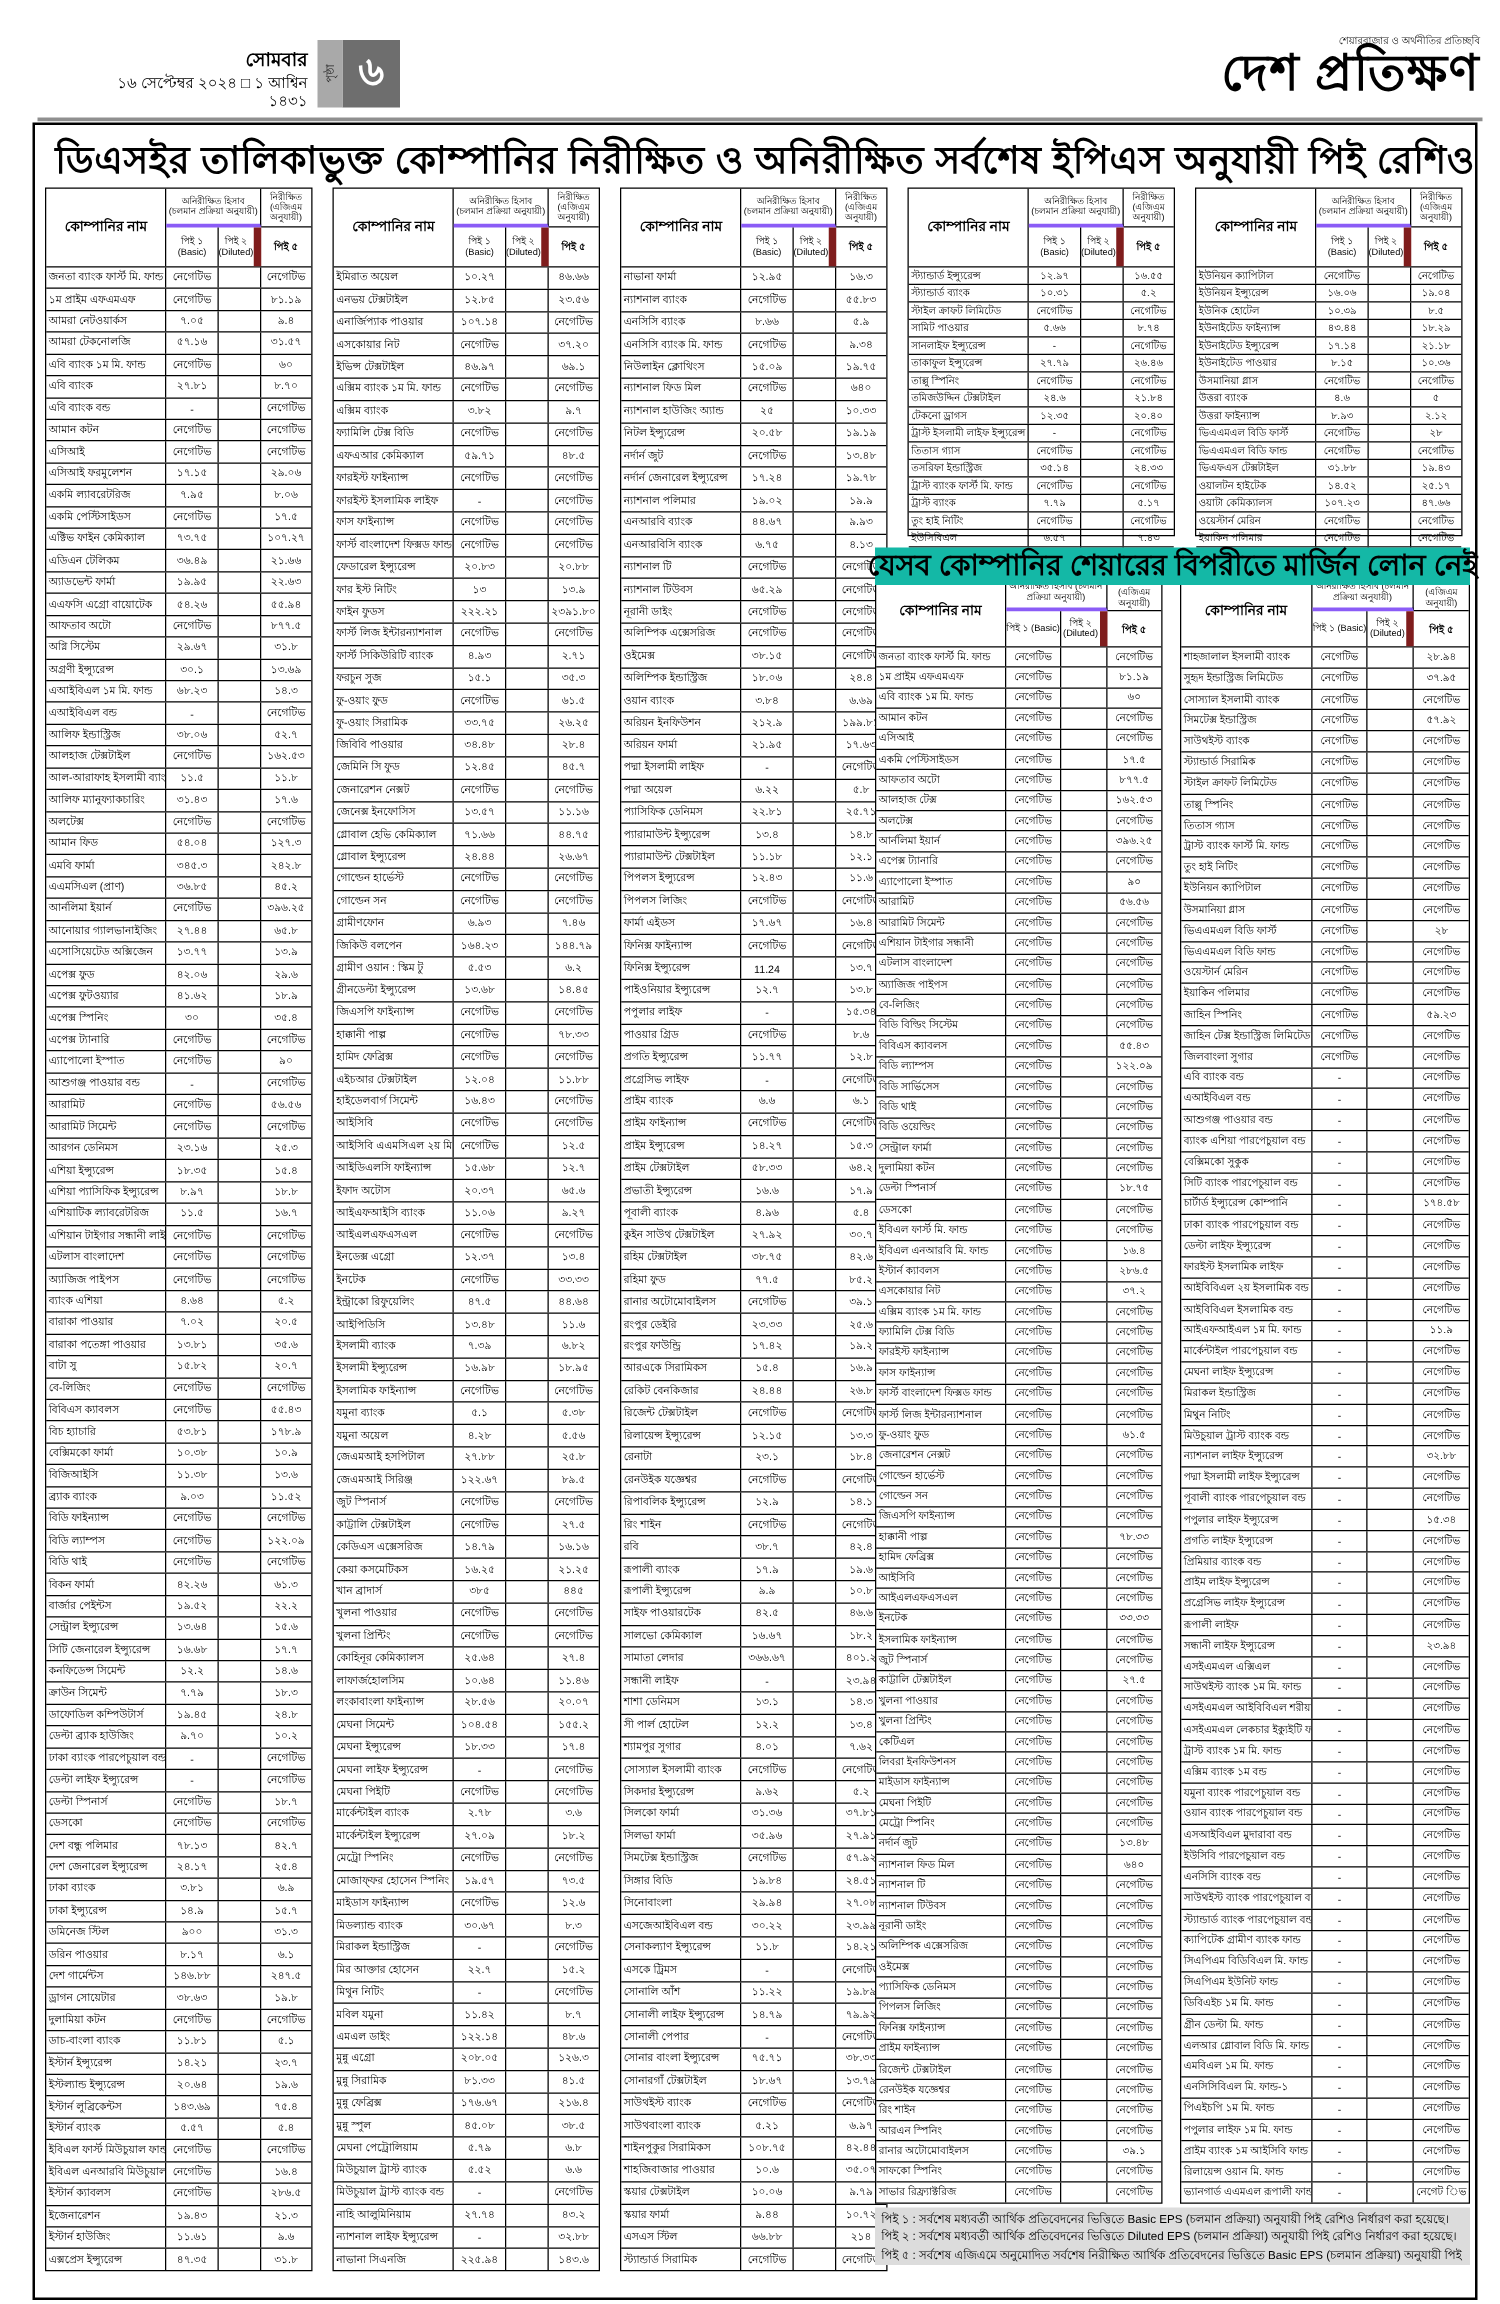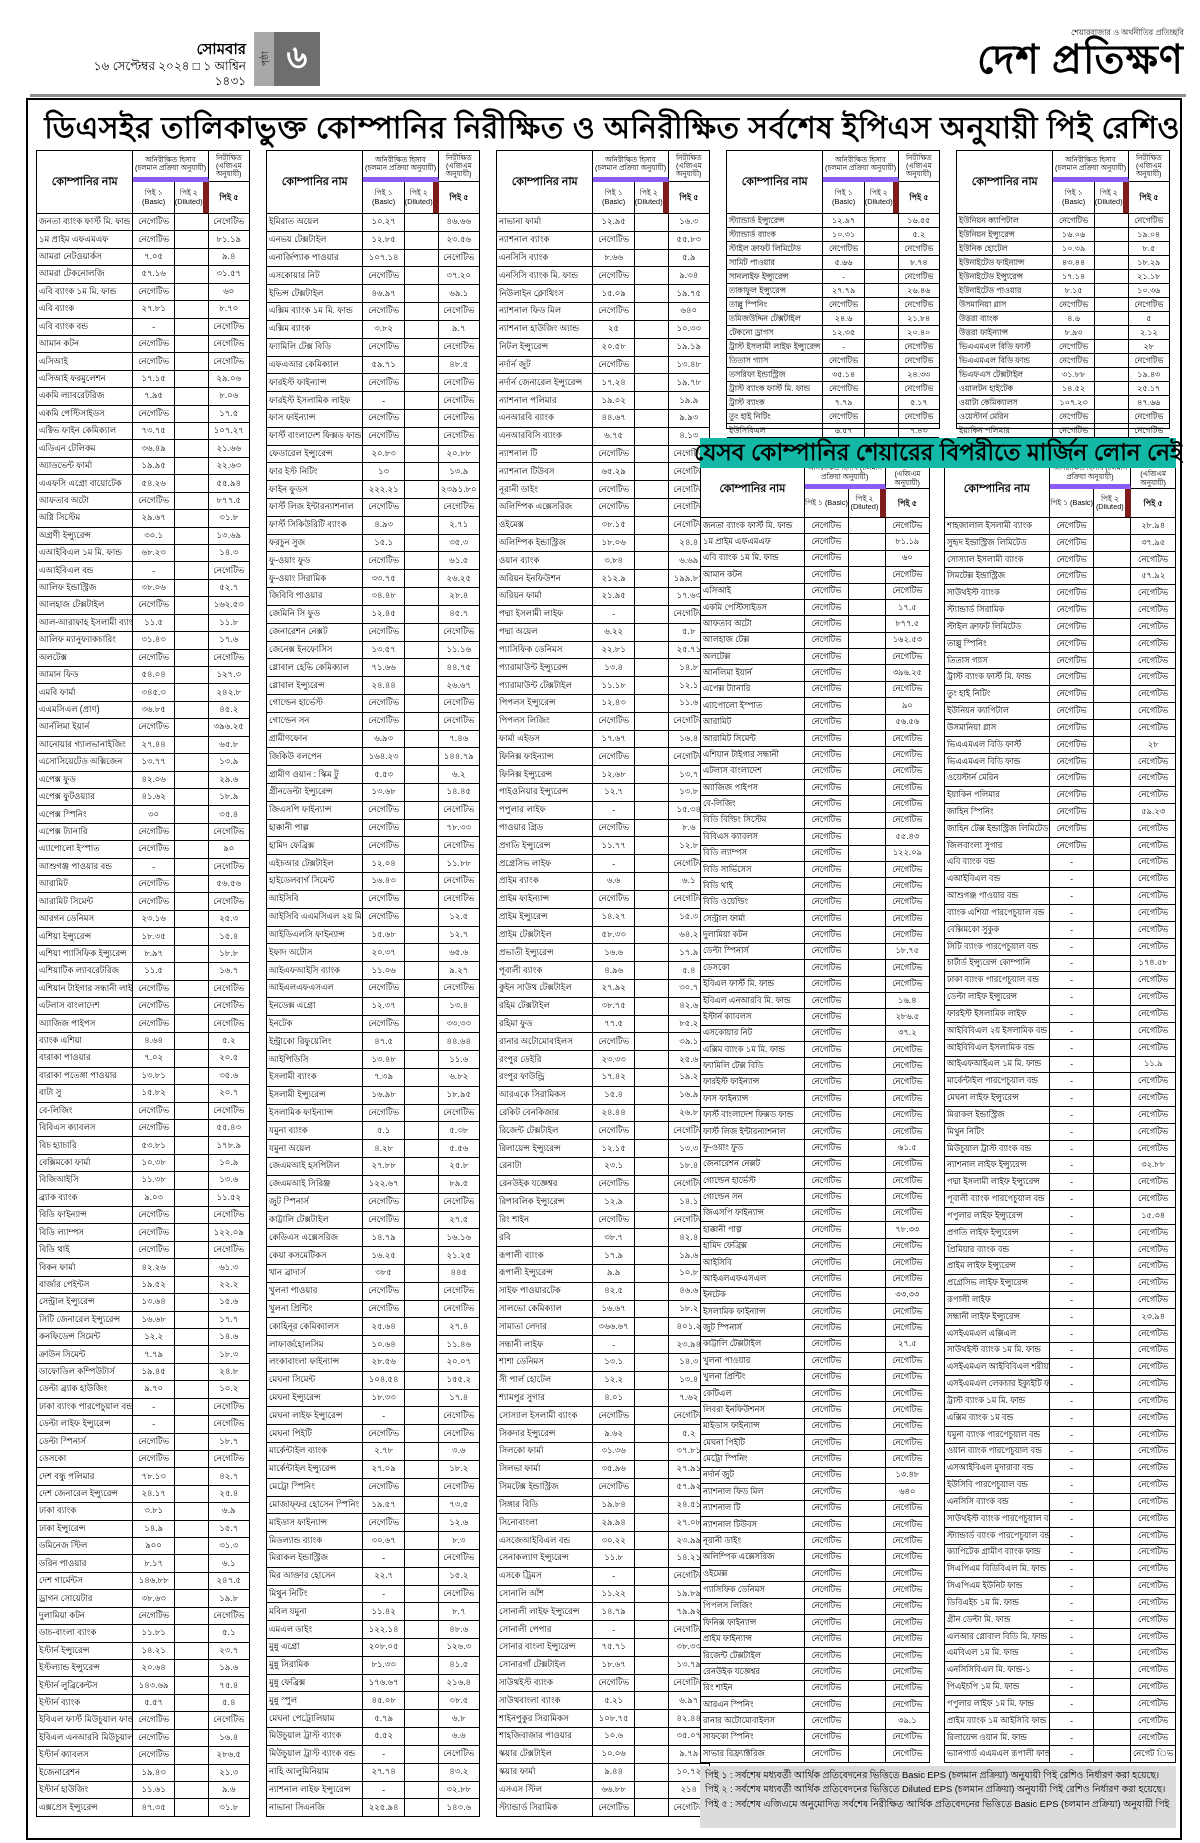--- a/index.html
+++ b/index.html
@@ -21,35 +21,35 @@
   .masthead-name{display:block;font-size:40px;font-weight:bold;letter-spacing:1px;line-height:1.0;}
   
   .main-frame{position:absolute;top:98px;left:26px;width:1152px;height:1738px;border:2px solid #000;}
   .main-title{position:absolute;top:0;left:0;width:100%;text-align:right;font-size:30px;font-weight:bold;
               margin:0;padding-top:4px;white-space:nowrap;letter-spacing:.5px;}
   
   .tbl{position:absolute;border:1.5px solid #000;background:#fff;box-sizing:border-box;}
   .thead{display:grid;grid-template-columns:45.5% 19.5% 16% 19%;grid-template-rows:1fr 1fr;border-bottom:1.2px solid #000;}
   .th{display:flex;align-items:center;justify-content:center;text-align:center;box-sizing:border-box;overflow:hidden;}
   .h-name{grid-column:1;grid-row:1/3;font-weight:bold;font-size:11px;border-right:1px solid #000;}
-  .h-unaud{grid-column:2/4;grid-row:1;font-size:7.2px;line-height:1.15;border-bottom:5px solid #8b5cf6;border-right:1px solid #000;padding:1px;}
+  .h-unaud{grid-column:2/4;grid-row:1;font-size:7.2px;line-height:1.15;border-bottom:3px solid #8b5cf6;border-right:1px solid #000;padding:1px;}
   .h-aud{grid-column:4;grid-row:1;font-size:7.2px;line-height:1.15;border-bottom:1px solid #000;padding:1px;}
   .h-p1{grid-column:2;grid-row:2;font-size:7.4px;line-height:1.1;border-right:1px solid #000;}
   .h-p2{grid-column:3;grid-row:2;font-size:7.4px;line-height:1.1;border-right:6px solid #7f1d1d;}
   .h-p5{grid-column:4;grid-row:2;font-size:8px;font-weight:bold;}
   .tbody{display:flex;flex-direction:column;}
   .row{flex:1;display:grid;grid-template-columns:45.5% 19.5% 16% 19%;border-bottom:1px solid #000;box-sizing:border-box;}
   .row:last-child{border-bottom:none;}
   .c{display:flex;align-items:center;justify-content:center;overflow:hidden;white-space:nowrap;box-sizing:border-box;}
   .cn{justify-content:flex-start;padding-left:2px;border-right:1px solid #000;}
   .c1,.c2{border-right:1px solid #000;}
   
   .margin-banner{position:absolute;left:672px;top:326px;width:476px;height:30px;background:#14b8a6;
                  display:flex;align-items:center;justify-content:center;font-size:23px;font-weight:bold;white-space:nowrap;margin-top:12px;}
-  .footnotes{position:absolute;left:672px;top:1666px;width:476px;height:62px;background:#dcdcdc;
+  .footnotes{position:absolute;left:672px;top:1666px;width:476px;height:46px;background:#dcdcdc;
              font-size:9.3px;line-height:1.55;padding:2px 5px;box-sizing:border-box;overflow:hidden;}
   .footnotes div{white-space:nowrap;overflow:hidden;}
 </style>
 </head>
 <body>
 
 <div class="page-header">
   <div class="dateblock">
     <div class="weekday">সোমবার</div>
     <div class="dateline">১৬ সেপ্টেম্বর ২০২৪ □ ১ আশ্বিন ১৪৩১</div>
@@ -1374,21 +1374,21 @@
             <span class="c c3">১৬.৪</span>
           </div>
           <div class="row">
             <span class="c cn">ফিনিক্স ফাইন্যান্স</span>
             <span class="c c1">নেগেটিভ</span>
             <span class="c c2"></span>
             <span class="c c3">নেগেটিভ</span>
           </div>
           <div class="row">
             <span class="c cn">ফিনিক্স ইন্স্যুরেন্স</span>
-            <span class="c c1">১২.৬৮</span>
+            <span class="c c1">11.24</span>
             <span class="c c2"></span>
             <span class="c c3">১৩.৭</span>
           </div>
           <div class="row">
             <span class="c cn">পাইওনিয়ার ইন্স্যুরেন্স</span>
             <span class="c c1">১২.৭</span>
             <span class="c c2"></span>
             <span class="c c3">১৩.৮</span>
           </div>
           <div class="row">

